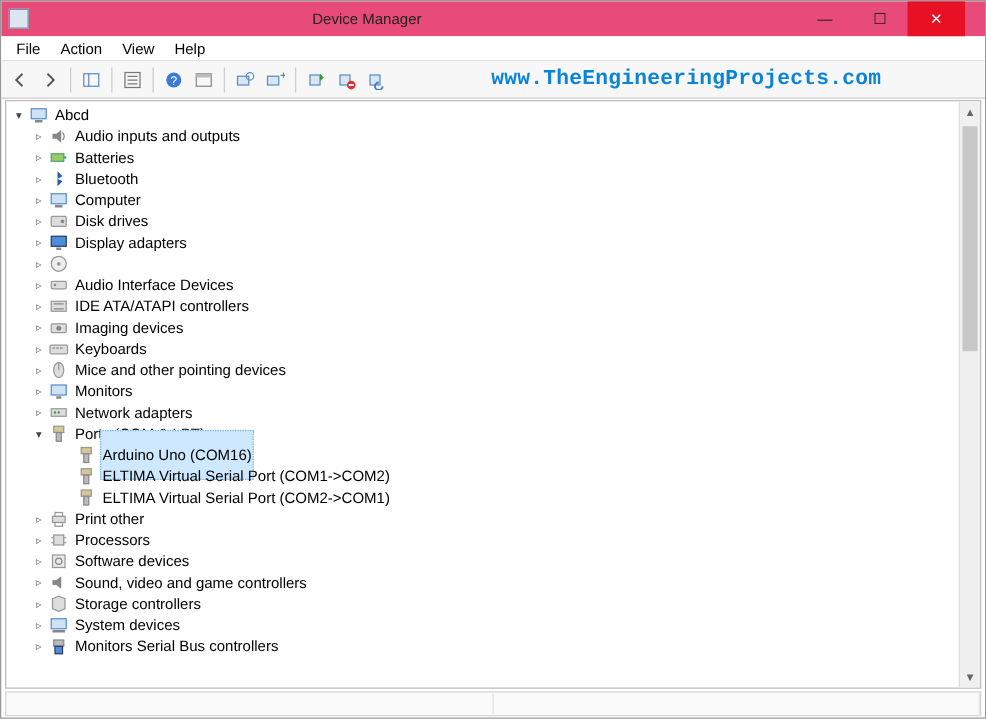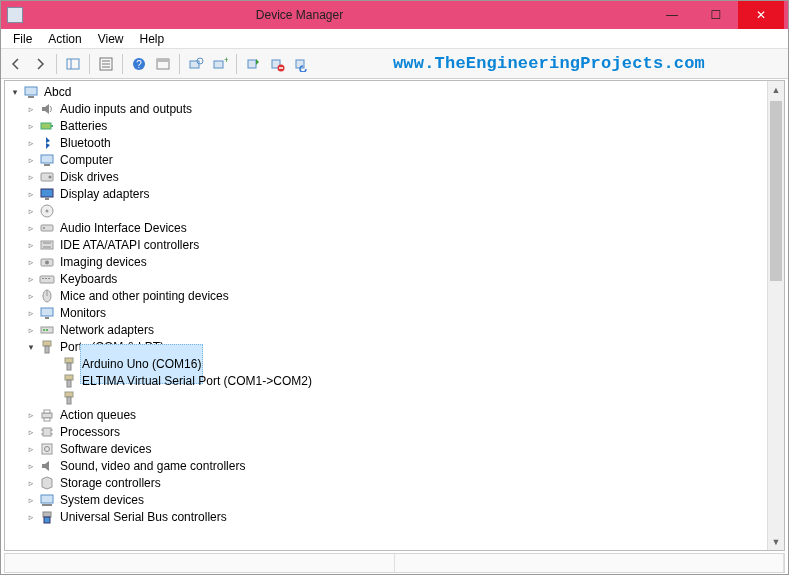--- a/index.html
+++ b/index.html
@@ -11,21 +11,21 @@
     height: 575px;
     overflow: hidden;
     border: 1px solid #999;
   }
   
   .titlebar {
     height: 28px;
     background: #e84a7a;
     display: flex;
     align-items: center;
-    padding: 0 4px 0 6px;
+    padding: 0 16px 0 6px;
     color: #000;
   }
   .titlebar .app-icon {
     width: 16px; height: 16px;
     background: #dce6f1;
     border: 1px solid #7a8fa6;
     margin-right: 6px;
   }
   .titlebar .title {
     flex: 1;
@@ -422,31 +422,32 @@
         <span class="label">ELTIMA Virtual Serial Port (COM1-&gt;COM2)</span>
       </div>
       <div class="node ind2">
         <span class="arrow"></span>
         <span class="dev-icon">
           <svg width="16" height="16" viewBox="0 0 16 16">
             <rect x="4" y="2" width="8" height="5" fill="#d4c89a" stroke="#998"></rect>
             <rect x="6" y="7" width="4" height="7" fill="#bbb" stroke="#888"></rect>
           </svg>
         </span>
+        <span class="label">ELTIMA Virtual Serial Port (COM2-&gt;COM1)</span>
       </div>
       <div class="node ind1">
         <span class="arrow">▹</span>
         <span class="dev-icon">
           <svg width="16" height="16" viewBox="0 0 16 16">
             <rect x="3" y="6" width="10" height="5" fill="#ddd" stroke="#999"></rect>
             <rect x="5" y="3" width="6" height="3" fill="#fff" stroke="#999"></rect>
             <rect x="5" y="11" width="6" height="3" fill="#fff" stroke="#999"></rect>
           </svg>
         </span>
-        <span class="label">Action queues</span>
+        <span class="label">Print other</span>
       </div>
       <div class="node ind1">
         <span class="arrow">▹</span>
         <span class="dev-icon">
           <svg width="16" height="16" viewBox="0 0 16 16">
             <rect x="4" y="4" width="8" height="8" fill="#ddd" stroke="#999"></rect>
             <line x1="2" y1="6" x2="4" y2="6" stroke="#999"></line>
             <line x1="2" y1="10" x2="4" y2="10" stroke="#999"></line>
             <line x1="12" y1="6" x2="14" y2="6" stroke="#999"></line>
             <line x1="12" y1="10" x2="14" y2="10" stroke="#999"></line>
@@ -493,21 +494,21 @@
         <span class="label">System devices</span>
       </div>
       <div class="node ind1">
         <span class="arrow">▹</span>
         <span class="dev-icon">
           <svg width="16" height="16" viewBox="0 0 16 16">
             <rect x="4" y="3" width="8" height="5" fill="#bbb" stroke="#888"></rect>
             <rect x="5" y="8" width="6" height="6" fill="#4a90d9" stroke="#336"></rect>
           </svg>
         </span>
-        <span class="label">Universal Serial Bus controllers</span>
+        <span class="label">Monitors Serial Bus controllers</span>
       </div>
     </div>
   <div class="sb">
     <div class="sb-btn">▲</div>
     <div class="sb-thumb"></div>
     <div class="sb-btn" style="position:absolute;bottom:0;left:0;right:0">▼</div>
   </div>
 </div>
 
 <div class="statusbar">

